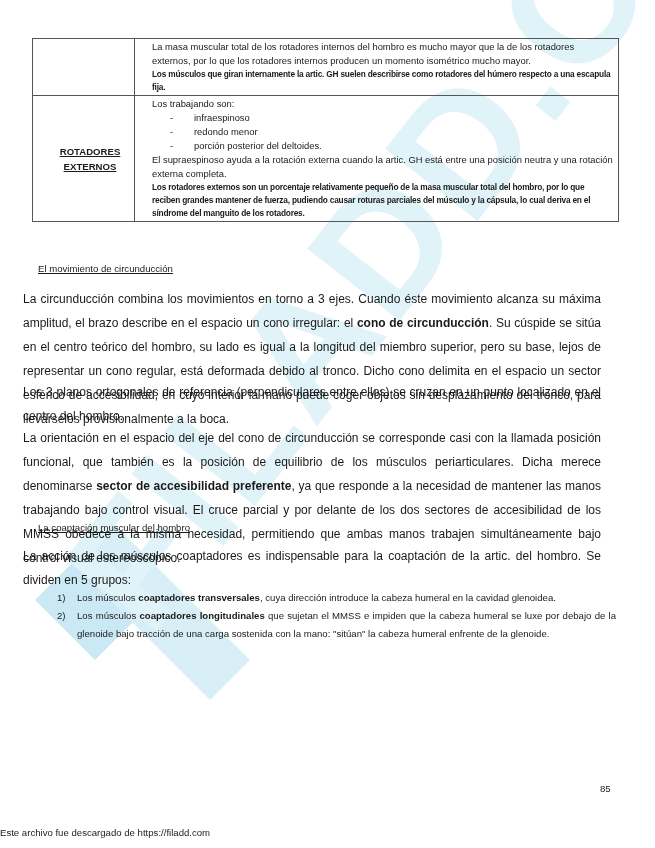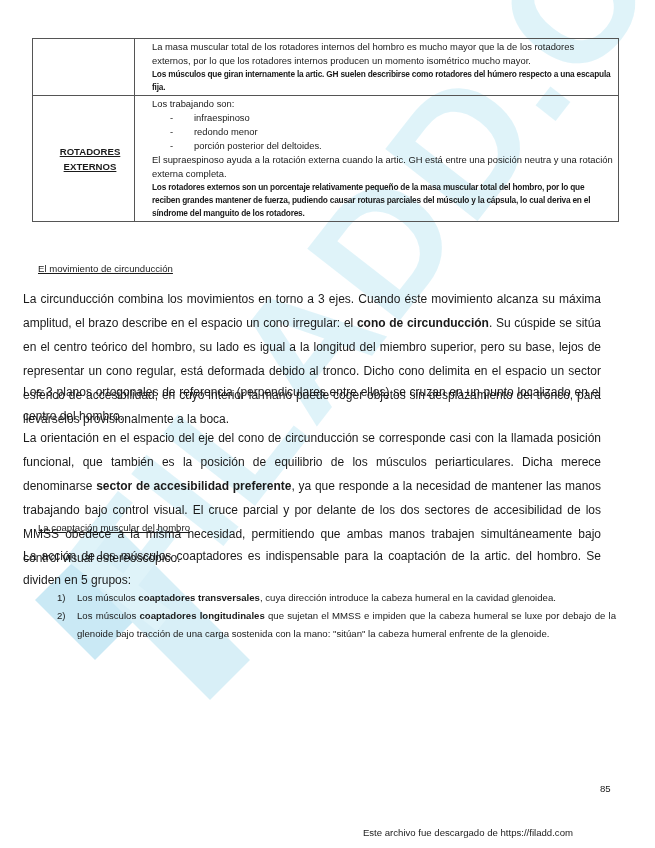--- a/index.html
+++ b/index.html
@@ -18,21 +18,21 @@
   .bul li { position:relative; padding-left:24px; }
   .bul li::before { content:"-"; position:absolute; left:0; }
 
   .txt { position:absolute; left:23px; width:578px; font-size:12px; line-height:24px; text-align:justify; }
   .heading { position:absolute; left:38px; font-size:9.6px; text-decoration:underline; }
   b { font-weight:bold; }
   ol.num { position:absolute; left:38px; width:578px; margin:0; padding:0; list-style:none; font-size:9.6px; line-height:18px; text-align:justify; }
   ol.num li { position:relative; padding-left:39px; }
   ol.num li .n { position:absolute; left:19px; top:0; }
   .pagenum { position:absolute; left:600px; top:783px; font-size:9.6px; }
-  .footer { position:absolute; left:0; width:573px; top:827px; text-align:right; font-size:9.6px; color:#222; }
+  .footer { position:absolute; left:0; width:573px; top:827px; text-align:left; font-size:9.6px; color:#222; }
 </style>
 </head>
 <body>
 
 <div class="page">
 
   <svg class="watermark" viewBox="0 0 655 848">
     <g opacity="0.55">
       <polygon points="75,560 135,620 95,660 35,600" fill="#9fd8ee"></polygon>
       <polygon points="110,520 250,660 210,700 70,560" fill="#b9e3f2"></polygon>

